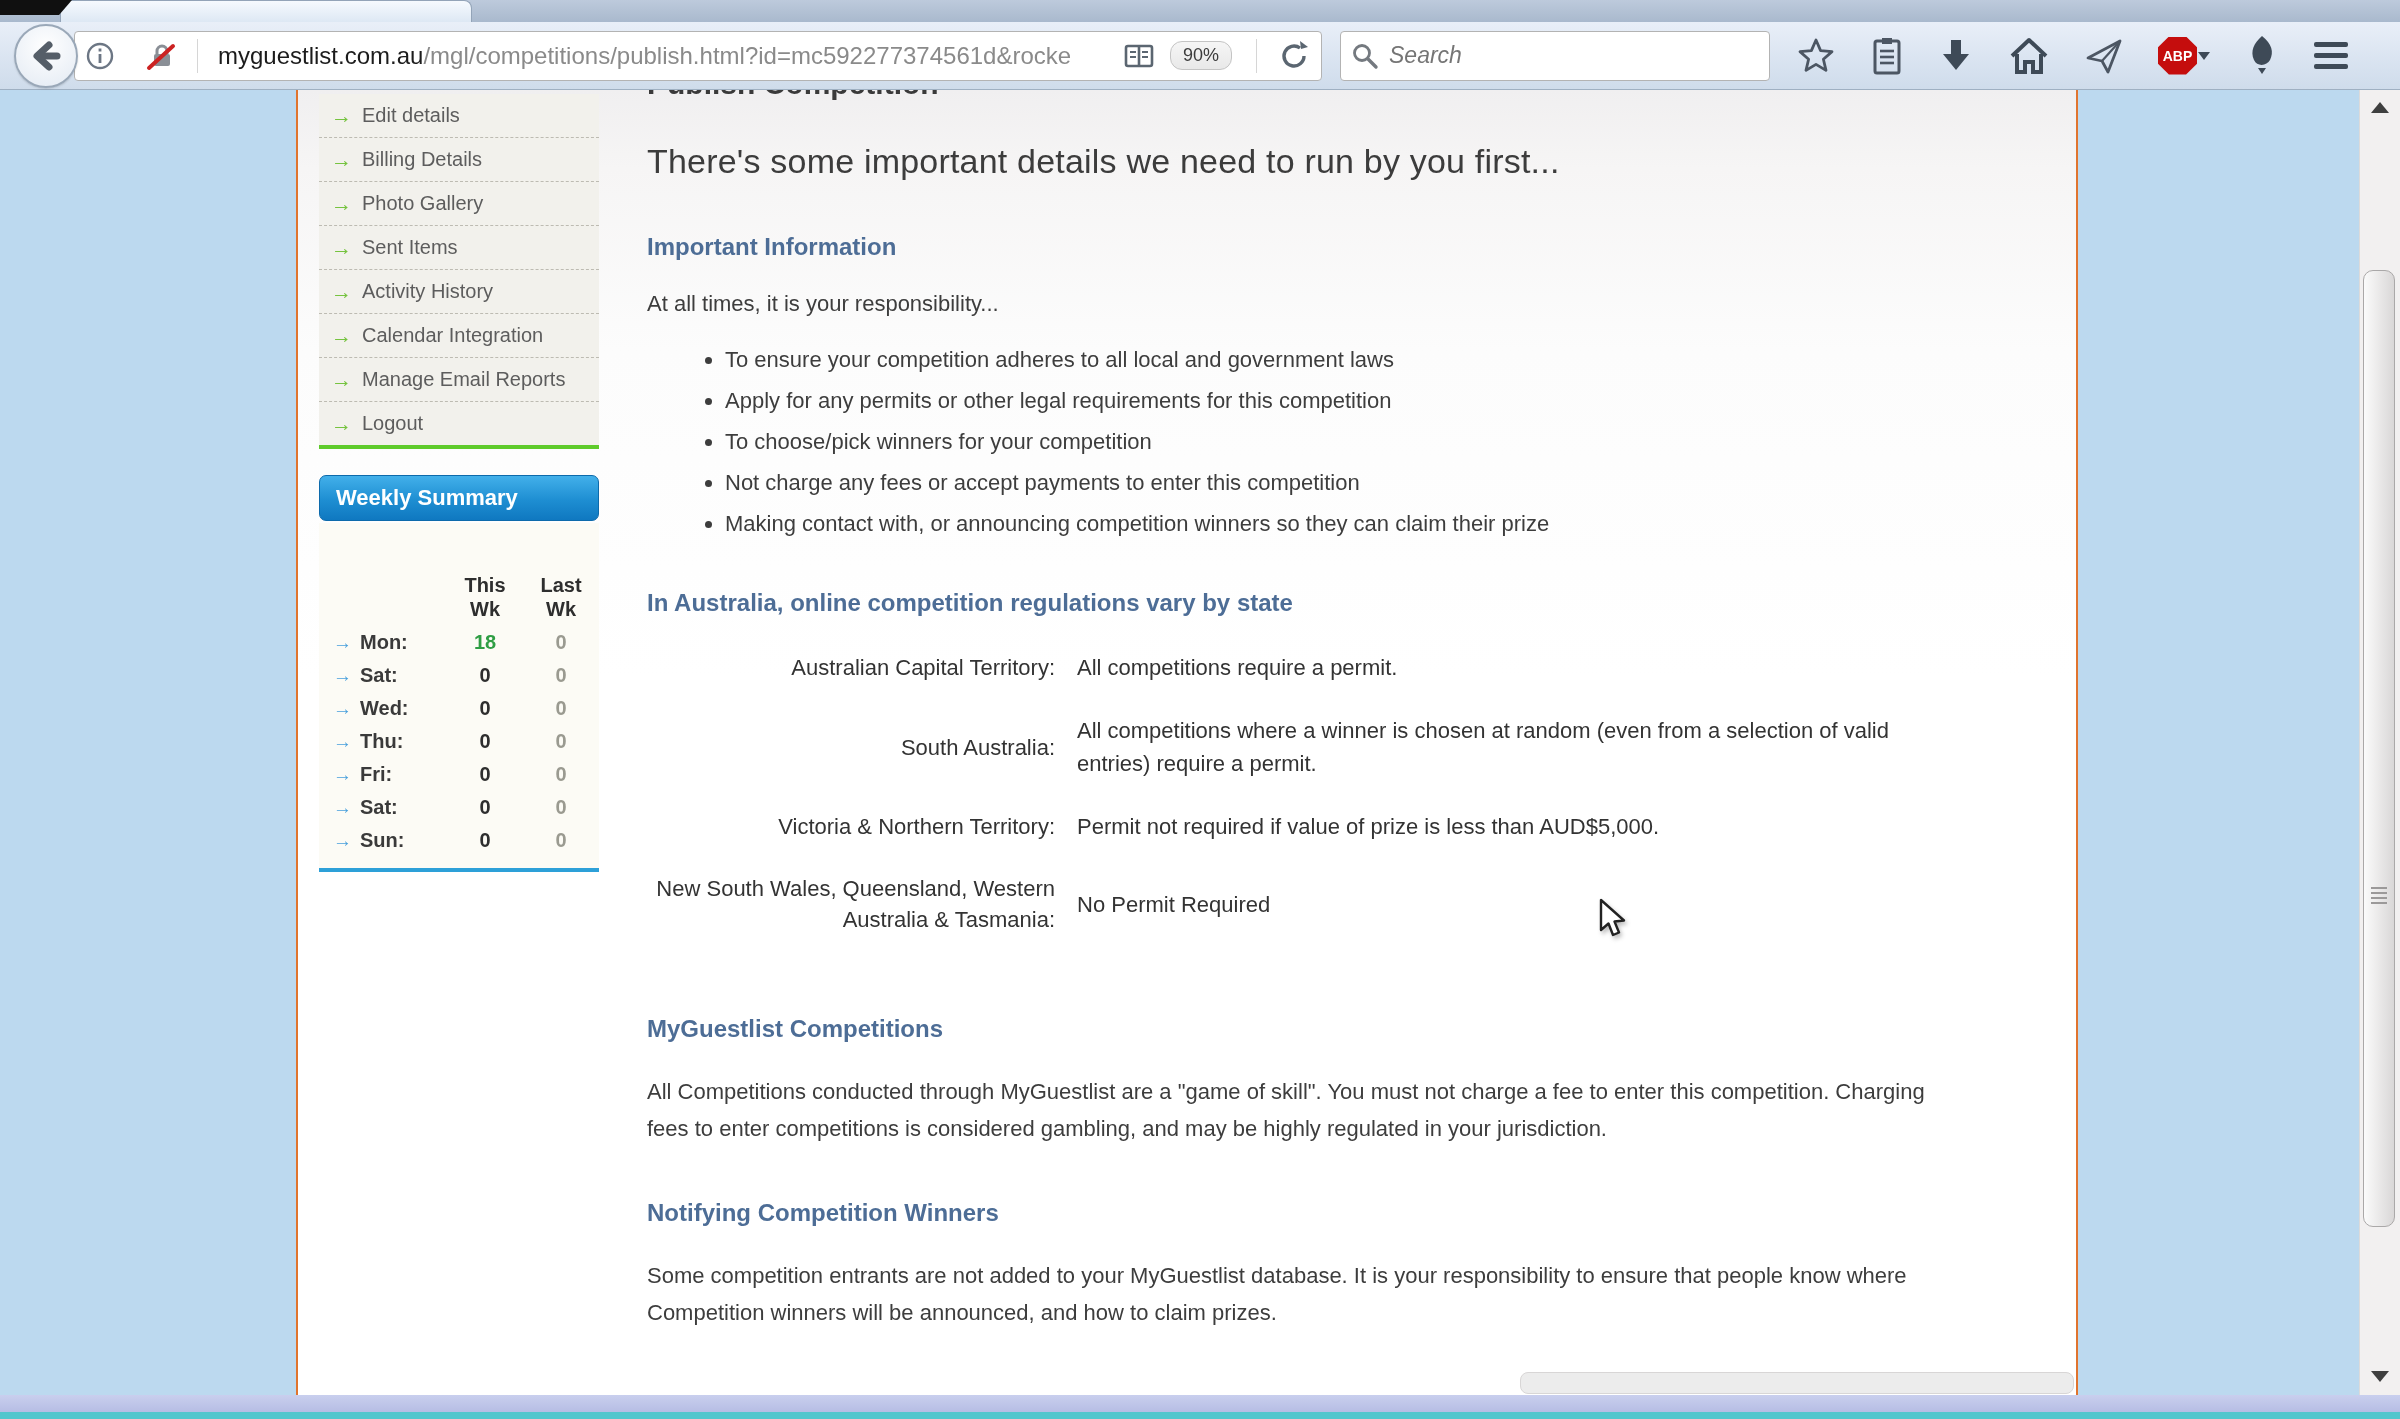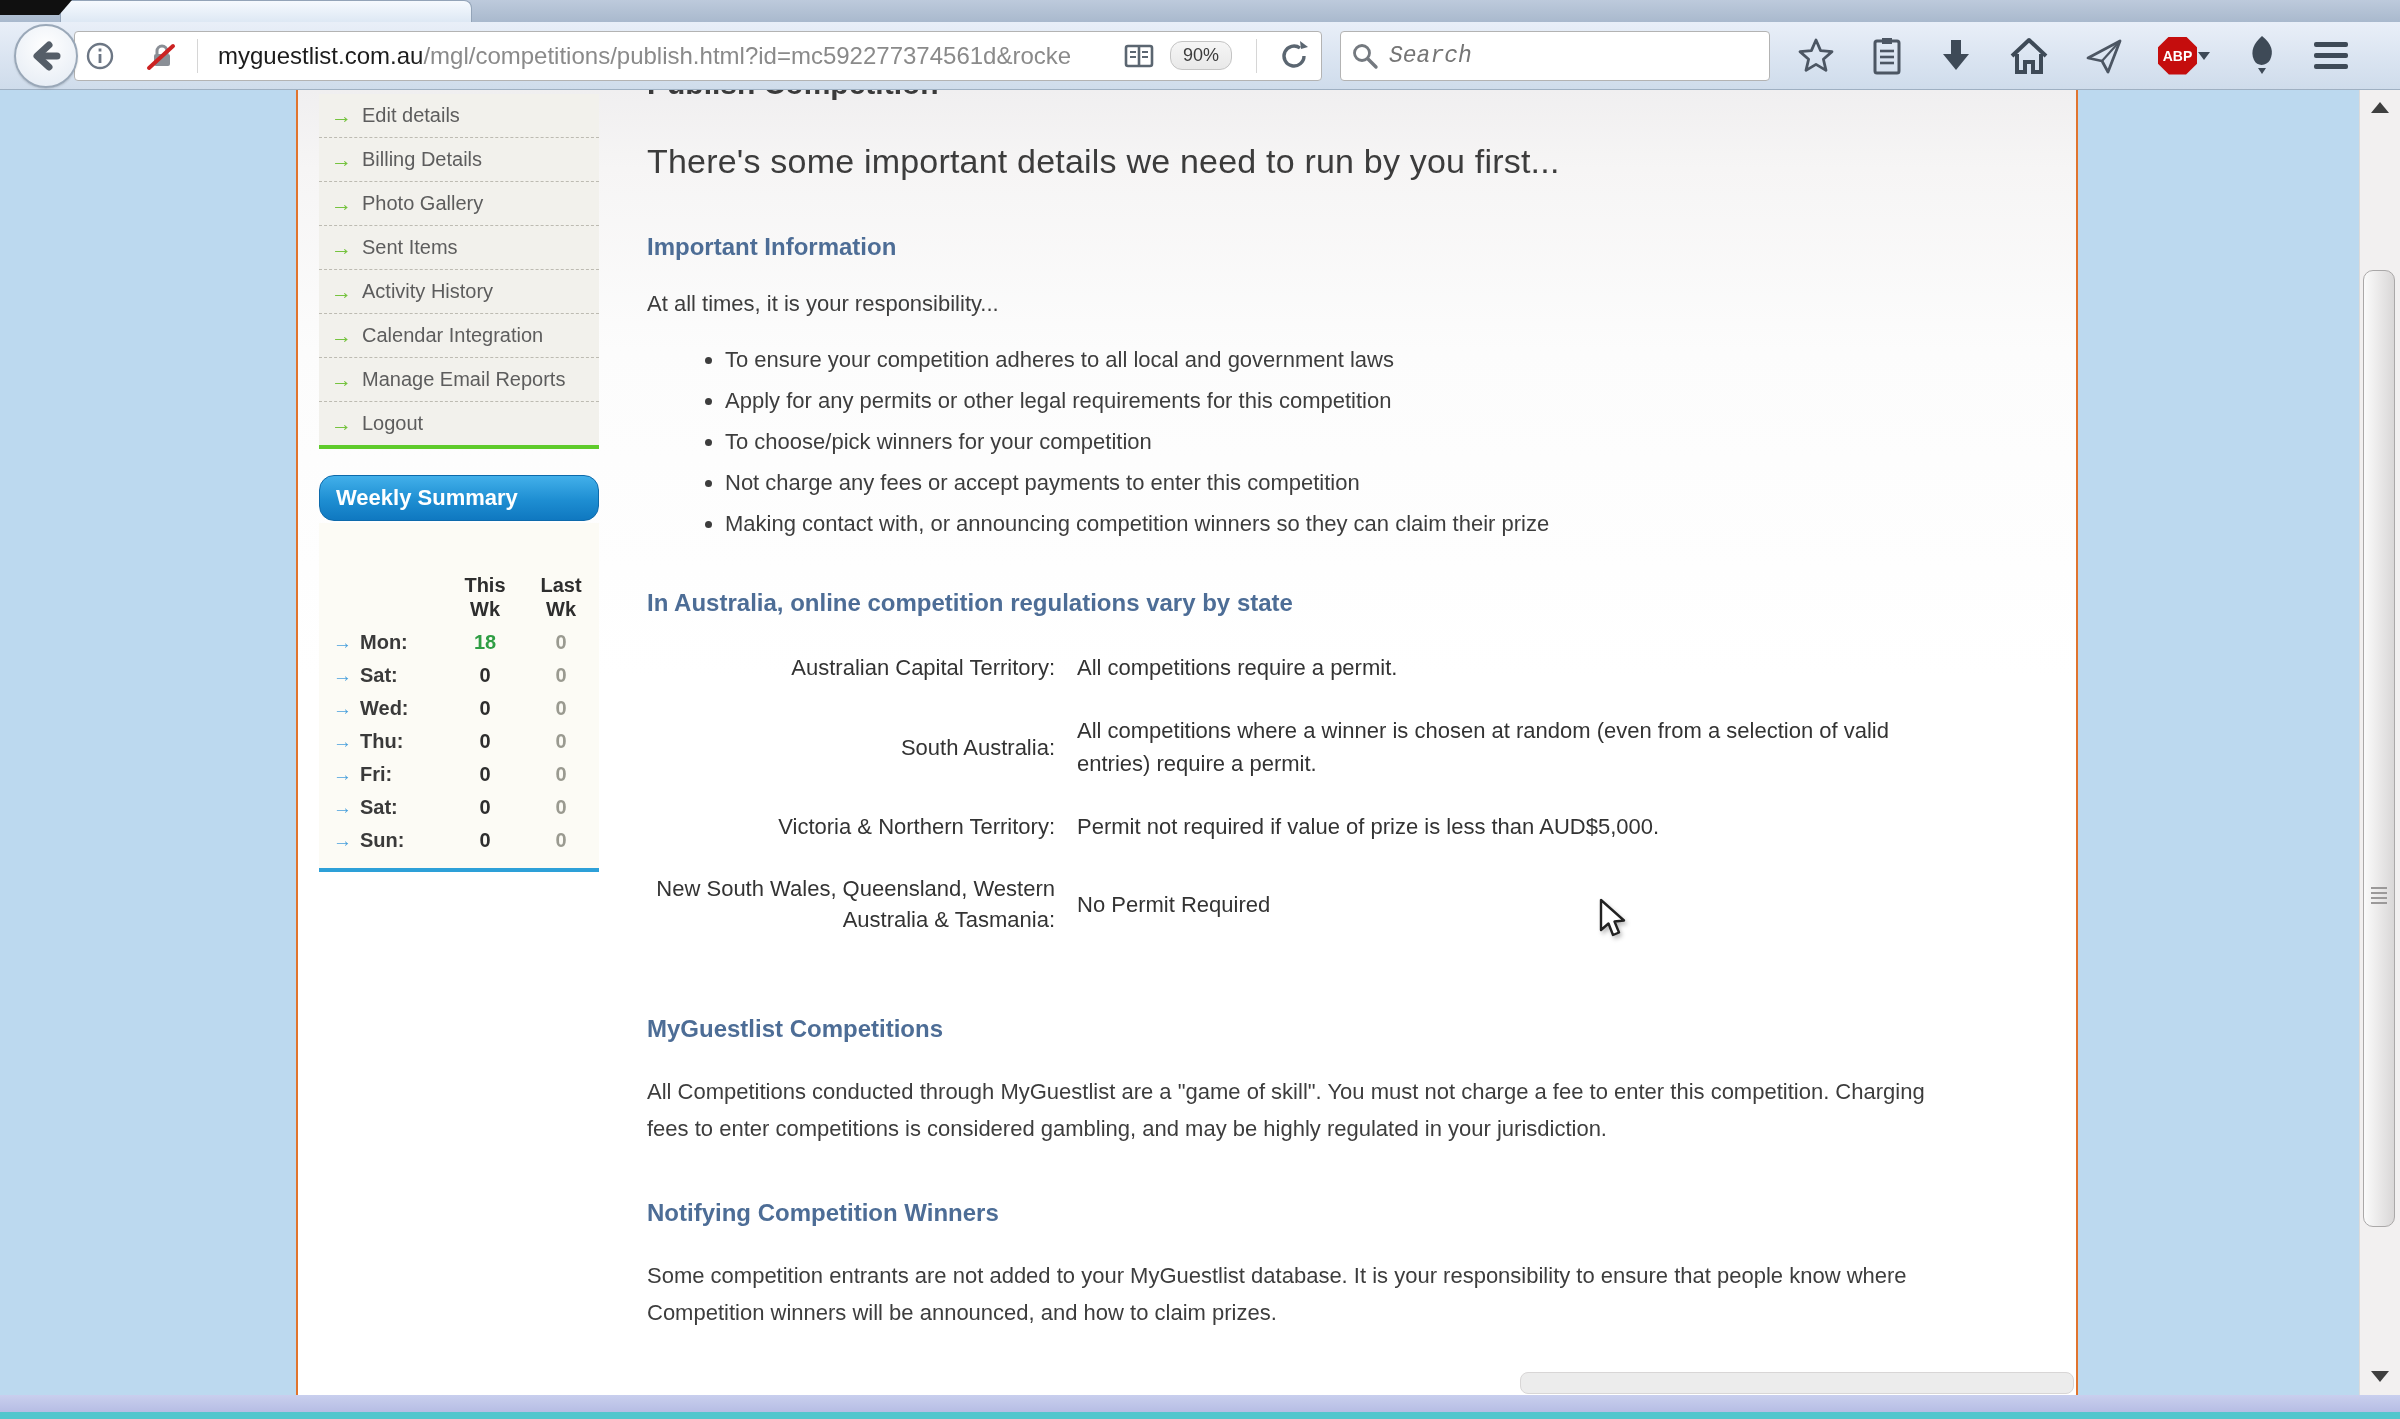--- a/index.html
+++ b/index.html
@@ -23,21 +23,21 @@
   .urlbar{flex:none;width:1248px;height:50px;background:#ffffff;border:1px solid #b3b3b3;border-radius:4px;
     display:flex;align-items:center;padding:0 10px;box-sizing:border-box;margin-left:-14px;gap:10px;}
   .urlbar .sep{width:1px;height:34px;background:#d6d6d6;margin:0 10px;}
   .url-text{flex:1;font-size:24px;white-space:nowrap;overflow:hidden;color:#8a8a8a;}
   .url-text .host{color:#1c1c1c;}
   .zoom-badge{flex:none;background:linear-gradient(#f6f6f6,#e8e8e8);border:1px solid #c4c4c4;border-radius:12px;
     font-size:18px;color:#3c3c3c;padding:3px 12px;margin:0 4px;}
   .searchbox{flex:none;width:430px;height:50px;background:#fff;border:1px solid #b3b3b3;border-radius:4px;
     margin-left:18px;display:flex;align-items:center;padding:0 10px;box-sizing:border-box;}
   .searchbox input{border:none;outline:none;flex:1;font-style:italic;font-size:23px;color:#8a8a8a;
-    font-family:Liberation Mono, monospace;background:transparent;margin-left:8px;}
+    font-family:Liberation Sans, sans-serif;background:transparent;margin-left:8px;}
   .tool-icons{display:flex;align-items:center;gap:34px;margin-left:26px;}
   .ticon{display:flex;align-items:center;justify-content:center;}
   .abp{width:52px;height:44px;display:flex;align-items:center;gap:1px;}
   .abp-badge{width:42px;height:38px;background:#c50d0d;border-radius:10px;color:#fff;font-weight:bold;
     font-size:14px;display:flex;align-items:center;justify-content:center;
     clip-path:polygon(28% 0,72% 0,100% 28%,100% 72%,72% 100%,28% 100%,0 72%,0 28%);}
   .caret{width:0;height:0;border-left:6px solid transparent;border-right:6px solid transparent;border-top:8px solid #3e4a57;}
   .burger{display:flex;flex-direction:column;gap:6px;}
   .burger span{display:block;width:34px;height:5px;background:#3e4a57;border-radius:2px;}
 
@@ -49,21 +49,21 @@
 
   
   .sidebar{position:absolute;left:21px;top:4px;width:280px;}
   .menu{background:#f2f1ec;border-bottom:4px solid #5ecb2a;}
   .menu-item{display:flex;align-items:center;height:43px;padding-left:12px;border-bottom:1px dashed #bdbbb2;
     font-size:20px;color:#5d5d5d;cursor:pointer;}
   .menu-item:last-child{border-bottom:none;}
   .menu-item .arr{color:#76c33f;font-weight:bold;margin-right:10px;font-size:21px;}
   .weekly{margin-top:26px;}
   .weekly-header{height:46px;background:linear-gradient(180deg,#42b0ea 0%,#1e8ed2 55%,#0f78c0 100%);
-    border-radius:15px;display:flex;align-items:center;padding-left:16px;color:#fff;font-weight:bold;font-size:22px;
+    border-radius:7px;display:flex;align-items:center;padding-left:16px;color:#fff;font-weight:bold;font-size:22px;
     border:1px solid #0d6aab;box-sizing:border-box;}
   .weekly-body{background:#fcfbf5;margin-top:2px;border-bottom:4px solid #2da0d8;padding:14px 0 16px 0;}
   .wk-grid{display:grid;grid-template-columns:128px 76px 76px;row-gap:10px;font-size:20px;margin-top:36px;}
   .wk-head{font-weight:bold;color:#2e2e2e;text-align:center;line-height:24px;white-space:pre-line;}
   .wk-day{padding-left:14px;color:#3a3a3a;font-weight:bold;display:flex;align-items:center;cursor:pointer;}
   .wk-day .arr{color:#49a0dc;font-weight:bold;margin-right:8px;font-size:19px;}
   .wk-val{text-align:center;color:#2e2e2e;font-weight:bold;}
   .wk-val.green{color:#2f9e44;}
   .wk-last{text-align:center;color:#9a9a90;font-weight:bold;}
 

